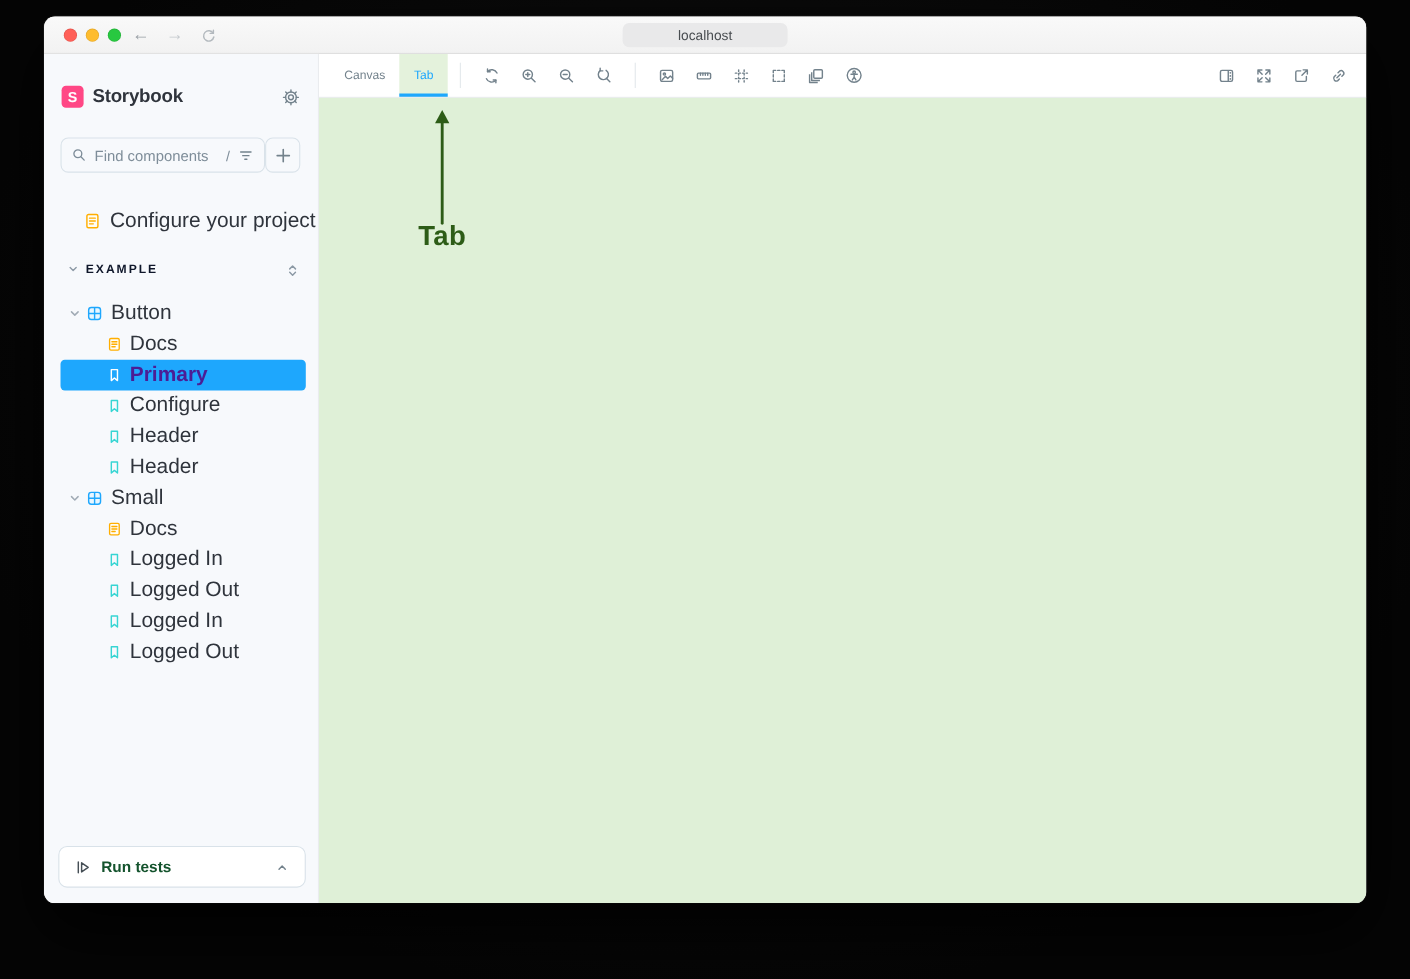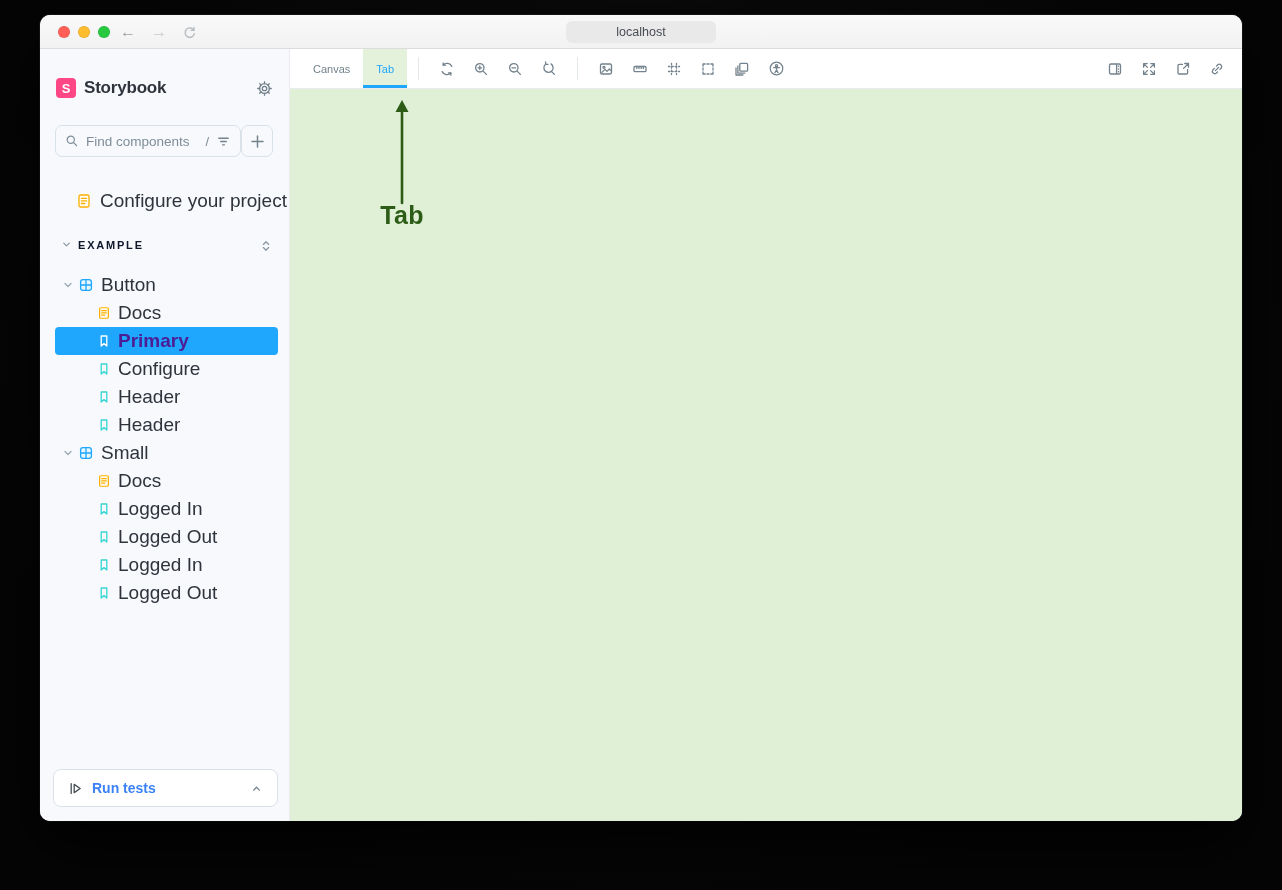--- a/index.html
+++ b/index.html
@@ -86,21 +86,21 @@
   .row.group .lbl { margin-left:7px; }
   .row.child { padding-left:42px; }
   .row.child .lbl { margin-left:7px; }
   .row.selected { background:#1EA7FD; color:#4c1d95; font-weight:700; }
 
   .run-tests {
     position:absolute; left:13px; right:11px; bottom:14px; height:38px;
     background:#fff; border:1px solid #d9e2e9; border-radius:8px;
     display:flex; align-items:center; padding:0 14px; cursor:pointer;
   }
-  .run-tests .lbl { margin-left:9px; font-size:14px; font-weight:700; color:#3b82f6; }
+  .run-tests .lbl { margin-left:9px; font-size:14px; font-weight:700; color:#14532d; }
   .run-tests .chev { margin-left:auto; color:#73828c; display:flex; }
 
   
   .toolbar {
     height:40px; flex:0 0 40px; background:#fff; border-bottom:1px solid #e8ecee;
     display:flex; align-items:stretch; padding:0 8px 0 10px;
   }
   .tabs { display:flex; }
   .tab {
     padding:0 13px; display:flex; align-items:center; font-size:11px; font-weight:400;

